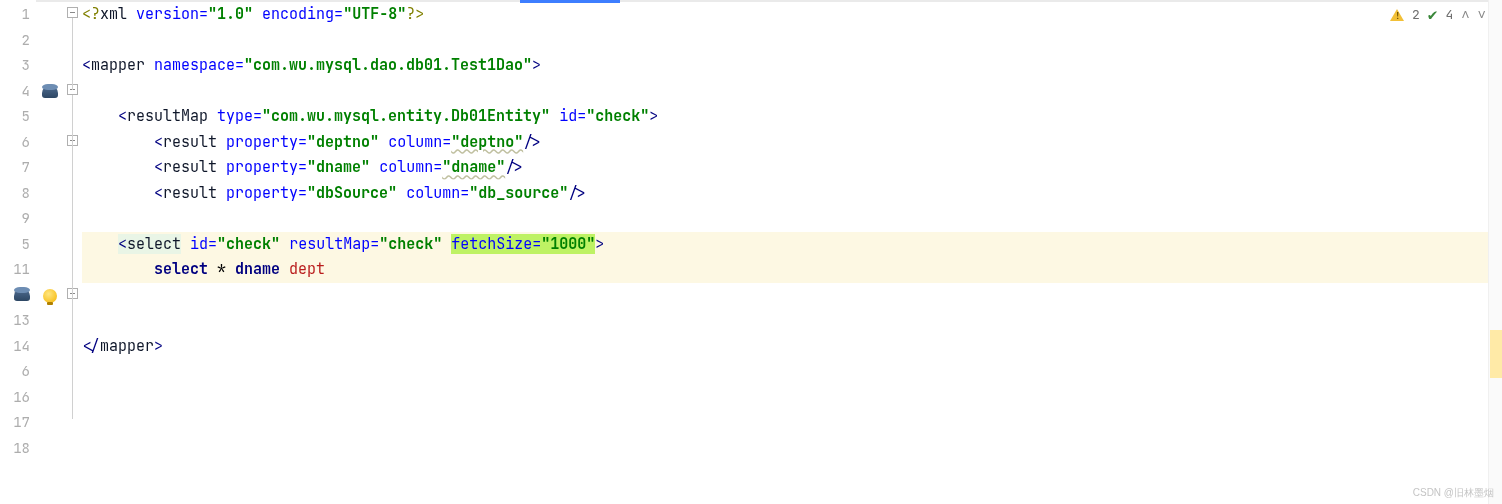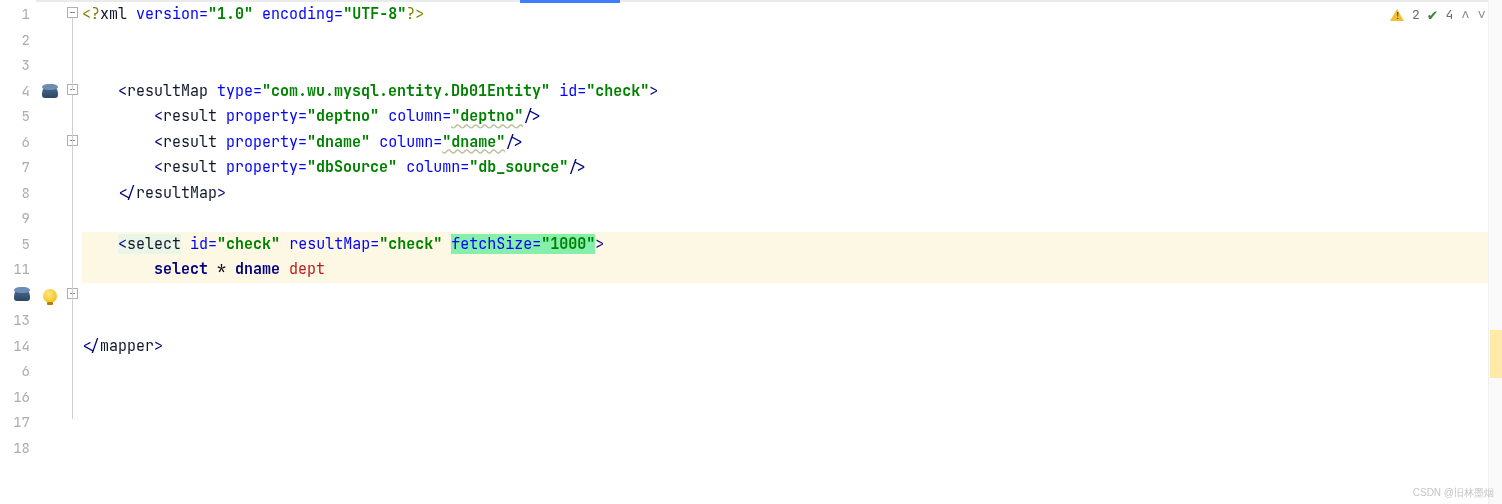--- a/index.html
+++ b/index.html
@@ -45,21 +45,21 @@
   .line {
     height: 25.5px;
     white-space: pre;
     position: relative;
     line-height: 25.5px;
   }
   .hl-line {
     background: #fdf8e3;
   }
   .sel-bg {
-    background: #86efac;
+    background: #bef264;
   }
   .tag-bg {
     background: #e9f5e6;
   }
   .c-pi { color: #808000; } 
   .c-tag { color: #0f172a; font-weight: normal;}
   .c-attr { color: #0000ff; }
   .c-val { color: #008000; font-weight: bold;}
   .c-br  { color: #000080; } 
   .c-txt { color: #b91c1c; }
@@ -179,32 +179,32 @@
     <div class="fold-vert" style="top:95px;height:324px"></div>
   </div>
 
   <div class="code-area">
 
     <div class="line"><span class="c-pi">&lt;?</span><span class="c-tag">xml </span><span class="c-attr">version</span><span class="c-attr">=</span><span class="c-val">"1.0"</span><span class="c-txt"> </span><span class="c-attr">encoding</span><span class="c-attr">=</span><span class="c-val">"UTF-8"</span><span class="c-pi">?&gt;</span></div>
 
 
     <div class="line"></div>
 
+    <div class="line"><span class="c-br">&lt;</span><span class="c-tag">mapper</span><span> </span><span class="c-attr">namespace</span><span class="c-attr">=</span><span class="c-val">"com.wu.mysql.dao.db01.Test1Dao"</span><span class="c-br">&gt;</span></div>
 
     <div class="line"></div>
 
     <div class="line"><span>    </span><span class="c-br">&lt;</span><span class="c-tag">resultMap</span><span> </span><span class="c-attr">type</span><span class="c-attr">=</span><span class="c-val">"com.wu.mysql.entity.Db01Entity"</span><span> </span><span class="c-attr">id</span><span class="c-attr">=</span><span class="c-val">"check"</span><span class="c-br">&gt;</span></div>
 
     <div class="line"><span>        </span><span class="c-br">&lt;</span><span class="c-tag">result</span><span> </span><span class="c-attr">property</span><span class="c-attr">=</span><span class="c-val">"deptno"</span><span> </span><span class="c-attr">column</span><span class="c-attr">=</span><span class="c-val wavy">"deptno"</span><span class="c-br">/&gt;</span></div>
 
     <div class="line"><span>        </span><span class="c-br">&lt;</span><span class="c-tag">result</span><span> </span><span class="c-attr">property</span><span class="c-attr">=</span><span class="c-val">"dname"</span><span> </span><span class="c-attr">column</span><span class="c-attr">=</span><span class="c-val wavy">"dname"</span><span class="c-br">/&gt;</span></div>
 
     <div class="line"><span>        </span><span class="c-br">&lt;</span><span class="c-tag">result</span><span> </span><span class="c-attr">property</span><span class="c-attr">=</span><span class="c-val">"dbSource"</span><span> </span><span class="c-attr">column</span><span class="c-attr">=</span><span class="c-val">"db_source"</span><span class="c-br">/&gt;</span></div>
 
-    <div class="line"><span>    </span><span class="c-br">&lt;/</span><span class="c-tag">resultMap</span><span class="c-br">&gt;</span></div>
 
     <div class="line"></div>
 
     <div class="line hl-line"><span>    </span><span class="c-br tag-bg">&lt;</span><span class="c-tag tag-bg">select</span><span> </span><span class="c-attr">id</span><span class="c-attr">=</span><span class="c-val">"check"</span><span> </span><span class="c-attr">resultMap</span><span class="c-attr">=</span><span class="c-val">"check"</span><span> </span><span class="c-attr sel-bg">fetchSize</span><span class="c-attr sel-bg">=</span><span class="c-val sel-bg">"1000"</span><span class="c-br">&gt;</span></div>
 
     <div class="line hl-line"><span>        </span><span class="c-kw">select</span><span class="c-star"> * </span><span class="c-kw">dname</span><span class="c-txt"> dept</span></div>
 
 
     <div class="line"></div>
     <div class="line"></div>

